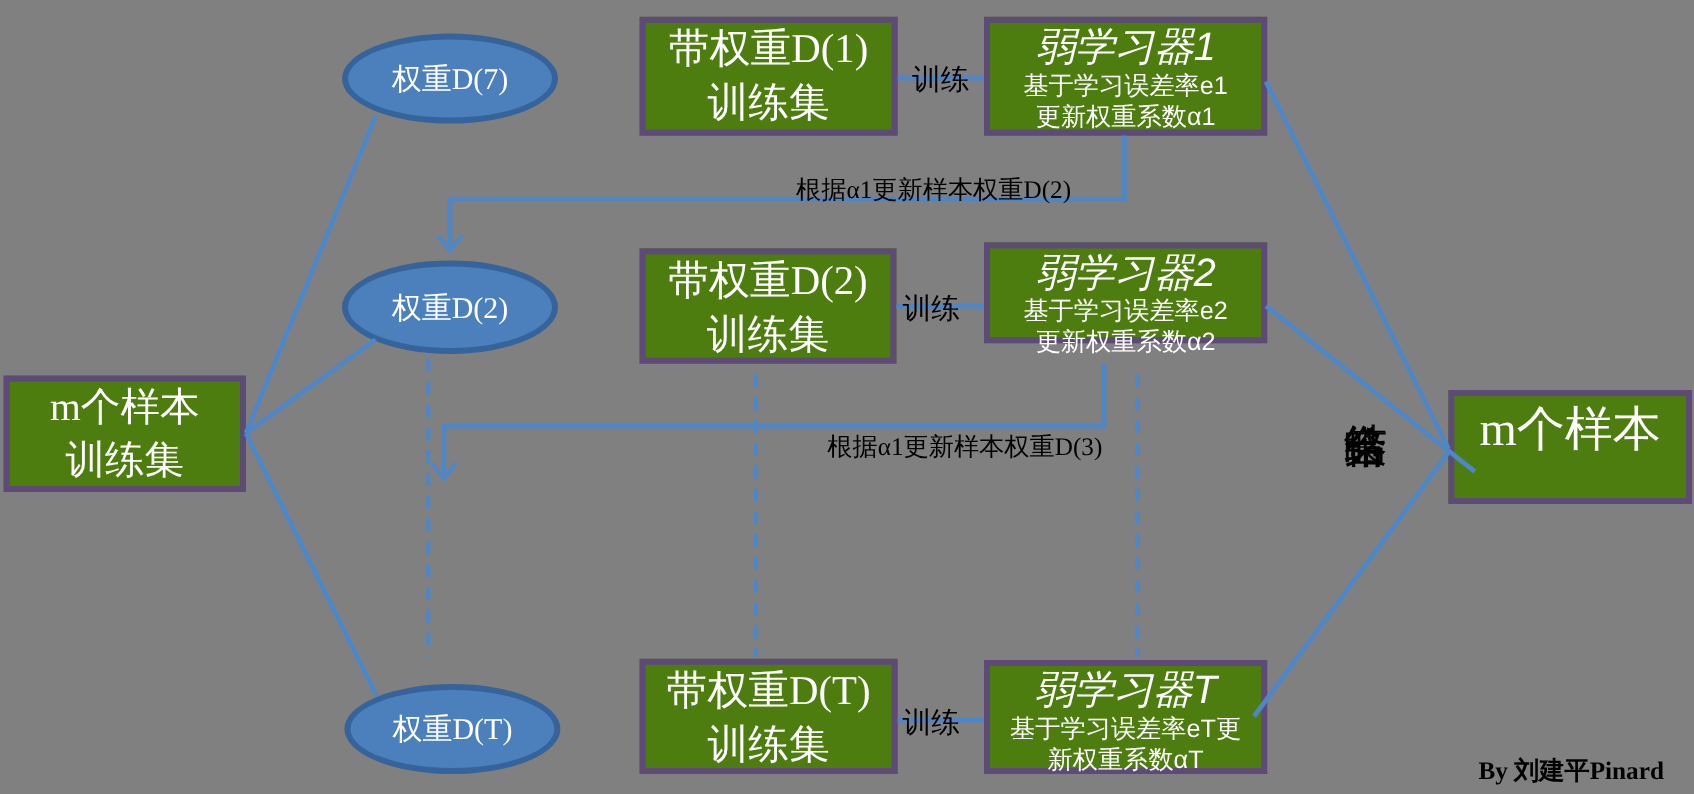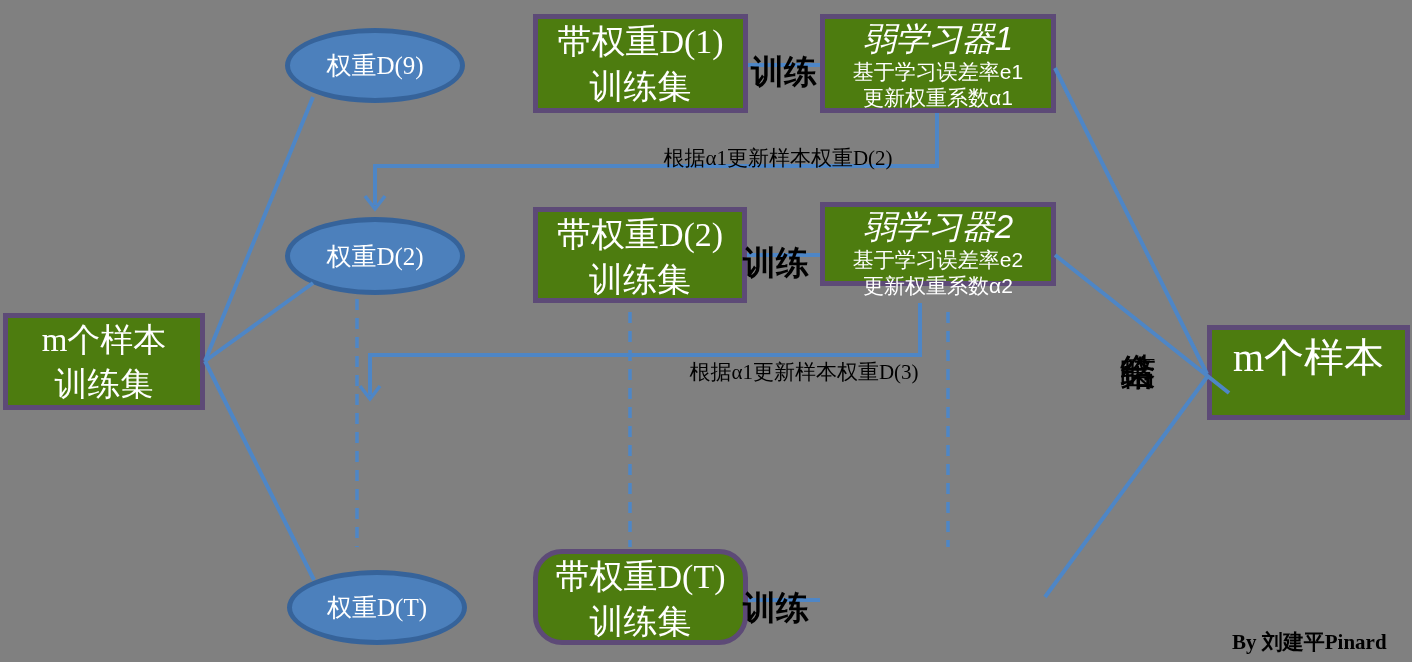--- a/index.html
+++ b/index.html
@@ -20,21 +20,21 @@
   .ellipse .lbl{font-size:25px;font-family:"Liberation Serif",serif;}
   .big1{font-size:34px;line-height:45px;font-family:"Liberation Serif",serif;}
   .wtitle{font-size:33px;line-height:40px;font-style:italic;}
   .wsub{font-size:21px;line-height:26px;}
   .mtext{font-size:33px;line-height:44px;font-family:"Liberation Serif",serif;}
   .stext{font-size:40px;font-family:"Liberation Serif",serif;}
   .edge-label{
     position:absolute;color:#000;font-family:"Liberation Serif",serif;
     white-space:nowrap;z-index:30;
   }
-  .train{font-size:33px;transform:translateX(-50%);font-weight:bold;}
+  .train{font-size:24px;transform:translateX(-50%);}
   .upd{font-size:21px;transform:translateX(-50%);}
   .vertical-label{
     position:absolute;color:#000;font-family:"Liberation Serif",serif;
     writing-mode:vertical-rl;text-orientation:upright;font-size:36px;line-height:40px;
     letter-spacing:1px;z-index:30;
   }
   .credit{
     position:absolute;color:#000;font-weight:bold;font-size:21px;
     font-family:"Liberation Serif",serif;white-space:nowrap;z-index:30;
   }
@@ -72,51 +72,56 @@
       <path d="M1045,597 L1207,377"></path>
     </g>
   </svg>
 
   <div class="pbox node" style="left:3px;top:313px;width:202px;height:97px;">
     <div class="mtext">m个样本</div>
     <div class="mtext">训练集</div>
   </div>
 
   <div class="ellipse node" style="left:285px;top:28px;width:180px;height:75px;">
-    <span class="lbl">权重D(9)</span>
+    <span class="lbl">权重D(7)</span>
   </div>
   <div class="ellipse node" style="left:285px;top:217px;width:180px;height:78px;">
     <span class="lbl">权重D(2)</span>
   </div>
   <div class="ellipse node" style="left:287px;top:570px;width:180px;height:75px;">
     <span class="lbl">权重D(T)</span>
   </div>
 
   <div class="pbox node" style="left:533px;top:14px;width:215px;height:99px;">
     <div class="big1">带权重D(1)</div>
     <div class="big1">训练集</div>
   </div>
   <div class="pbox node" style="left:533px;top:207px;width:214px;height:96px;">
     <div class="big1">带权重D(2)</div>
     <div class="big1">训练集</div>
   </div>
-  <div class="pbox node" style="left:533px;top:549px;width:215px;height:96px;border-radius:29px;">
+  <div class="pbox node" style="left:533px;top:549px;width:215px;height:96px;">
     <div class="big1">带权重D(T)</div>
     <div class="big1">训练集</div>
   </div>
 
   <div class="pbox node" style="left:820px;top:14px;width:236px;height:99px;">
     <div class="wtitle">弱学习器1</div>
     <div class="wsub">基于学习误差率e1</div>
     <div class="wsub">更新权重系数α1</div>
   </div>
   <div class="pbox node" style="left:820px;top:202px;width:236px;height:84px;">
     <div class="wtitle">弱学习器2</div>
     <div class="wsub">基于学习误差率e2</div>
     <div class="wsub">更新权重系数α2</div>
+  </div>
+  <div class="pbox node" style="left:820px;top:550px;width:236px;height:95px;">
+    <div class="wtitle">弱学习器T</div>
+    <div class="wsub">基于学习误差率eT更</div>
+    <div class="wsub">新权重系数αT</div>
   </div>
 
   <div class="pbox node" style="left:1207px;top:325px;width:203px;height:95px;">
     <div class="stext">m个样本</div>
   </div>
 
   <div class="edge-label train" style="left:784px;top:50px;">训练</div>
   <div class="edge-label train" style="left:776px;top:241px;">训练</div>
   <div class="edge-label train" style="left:776px;top:586px;">训练</div>
   <div class="edge-label upd" style="left:778px;top:144px;">根据α1更新样本权重D(2)</div>

